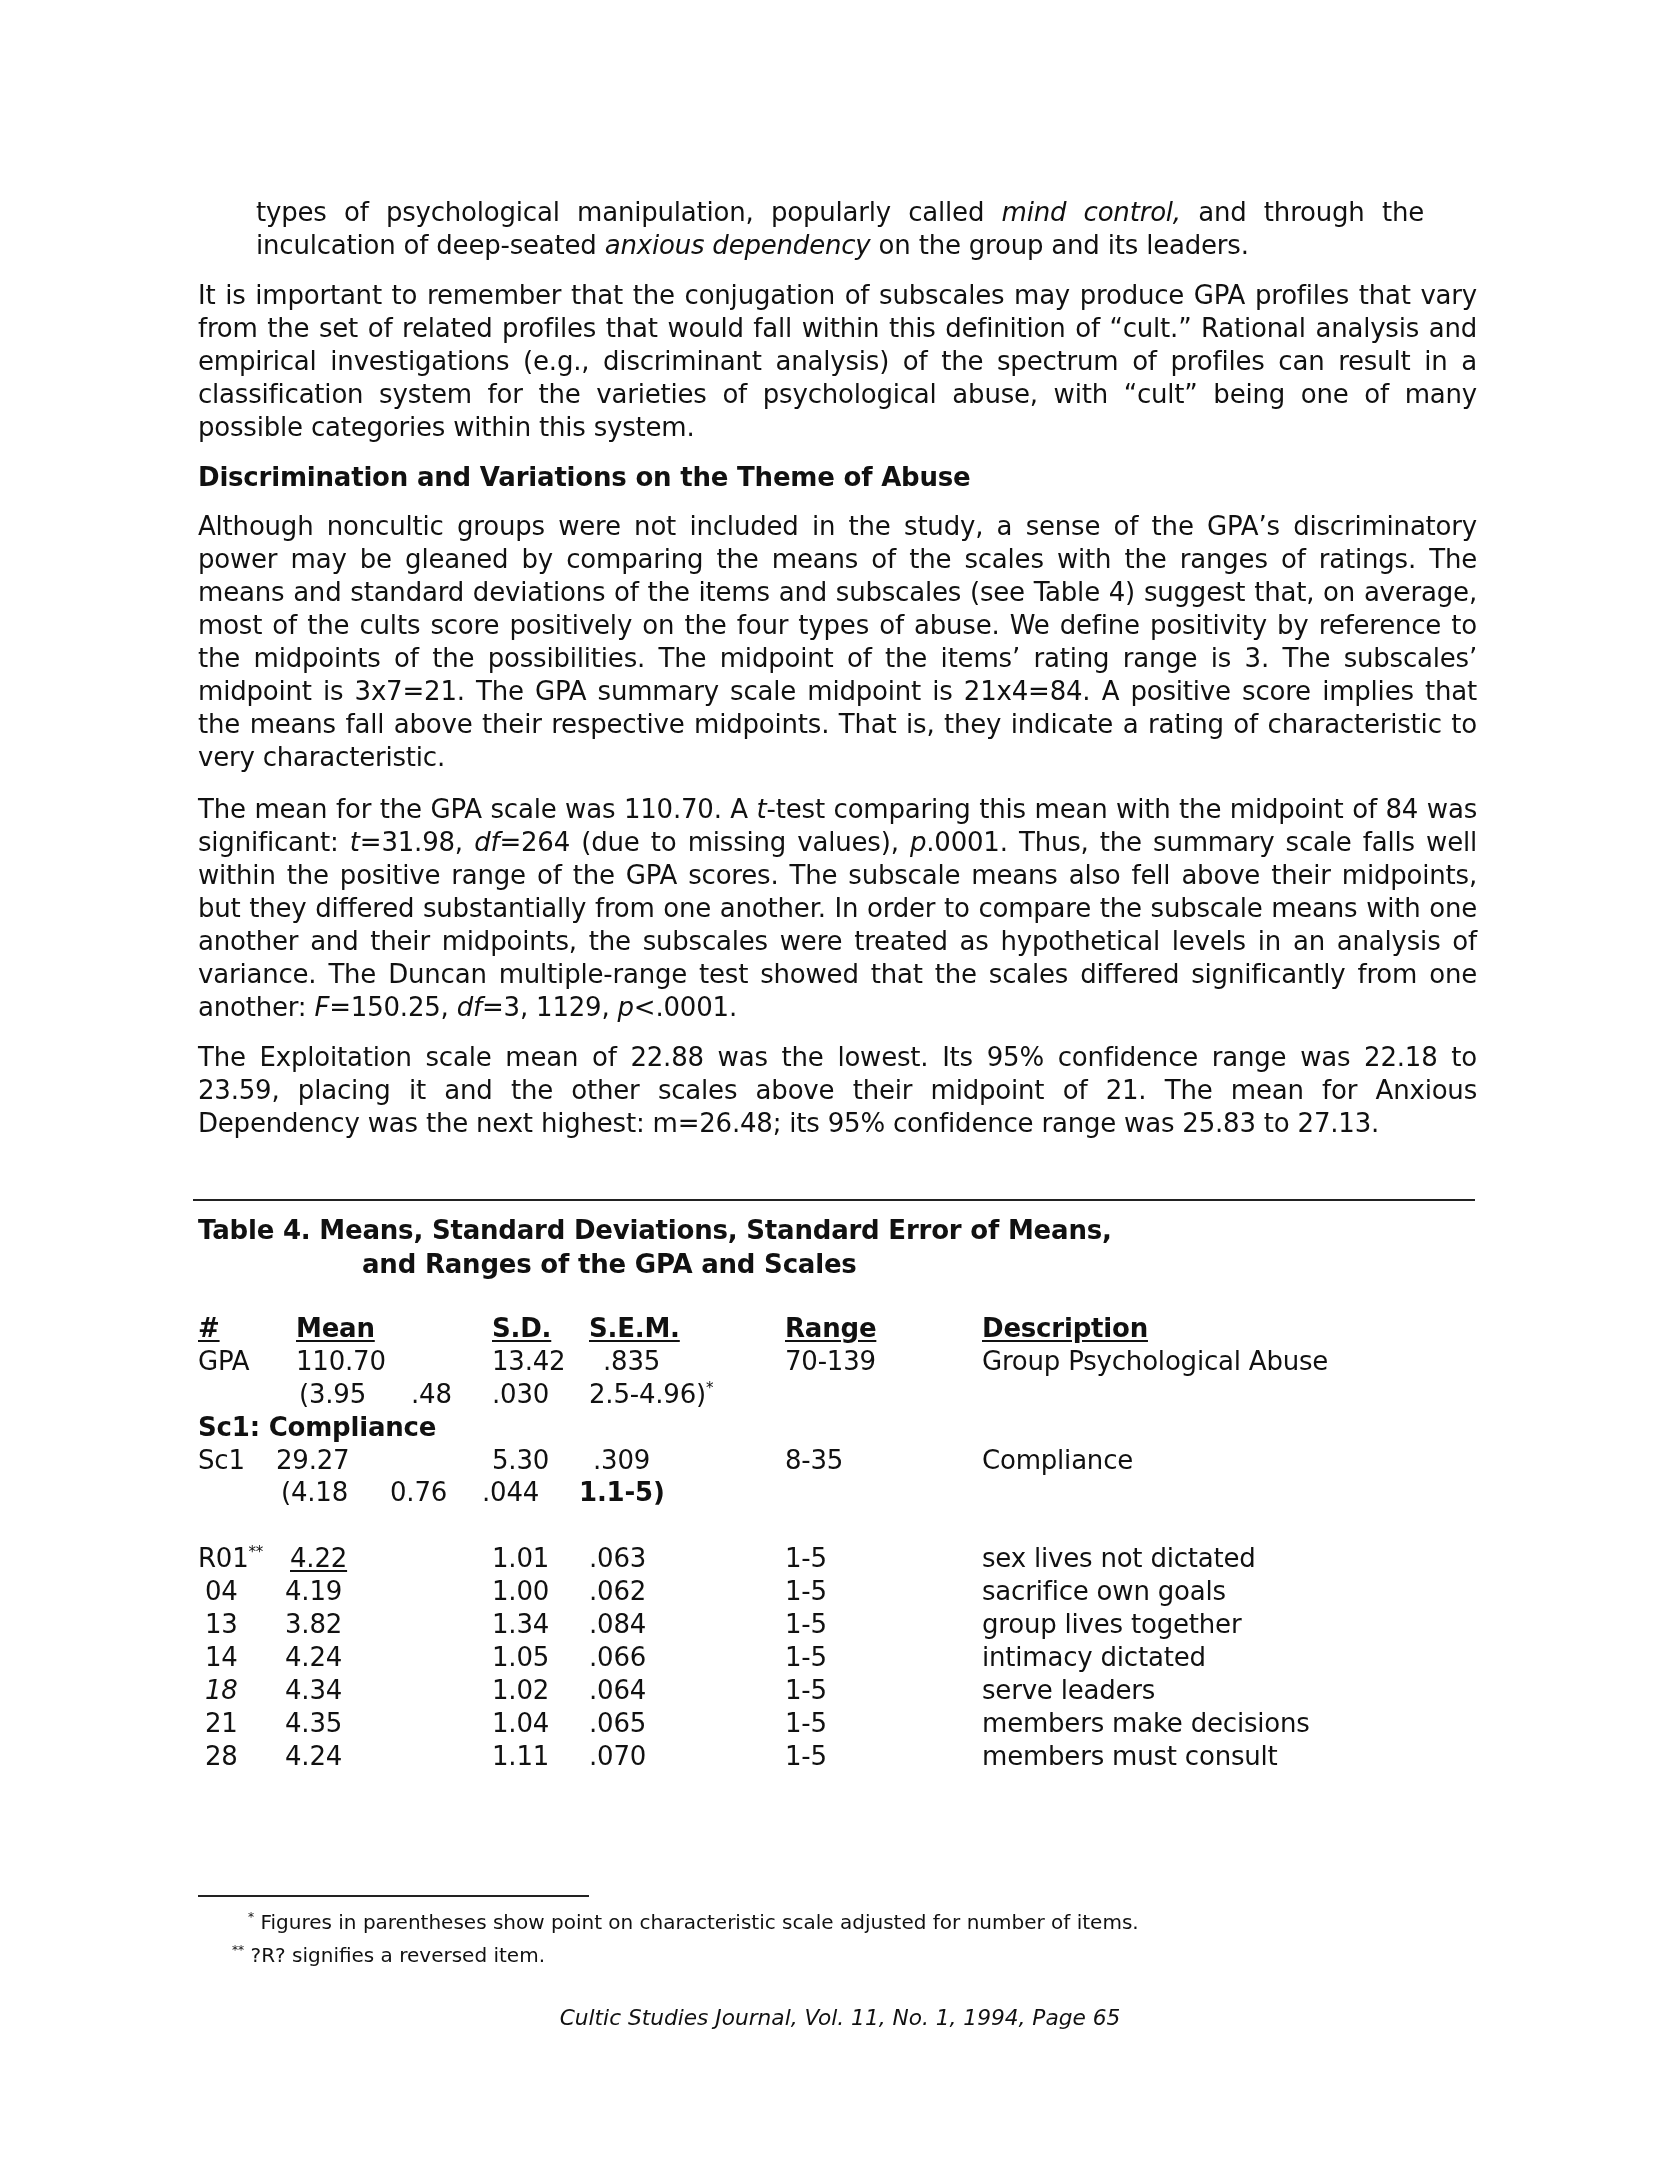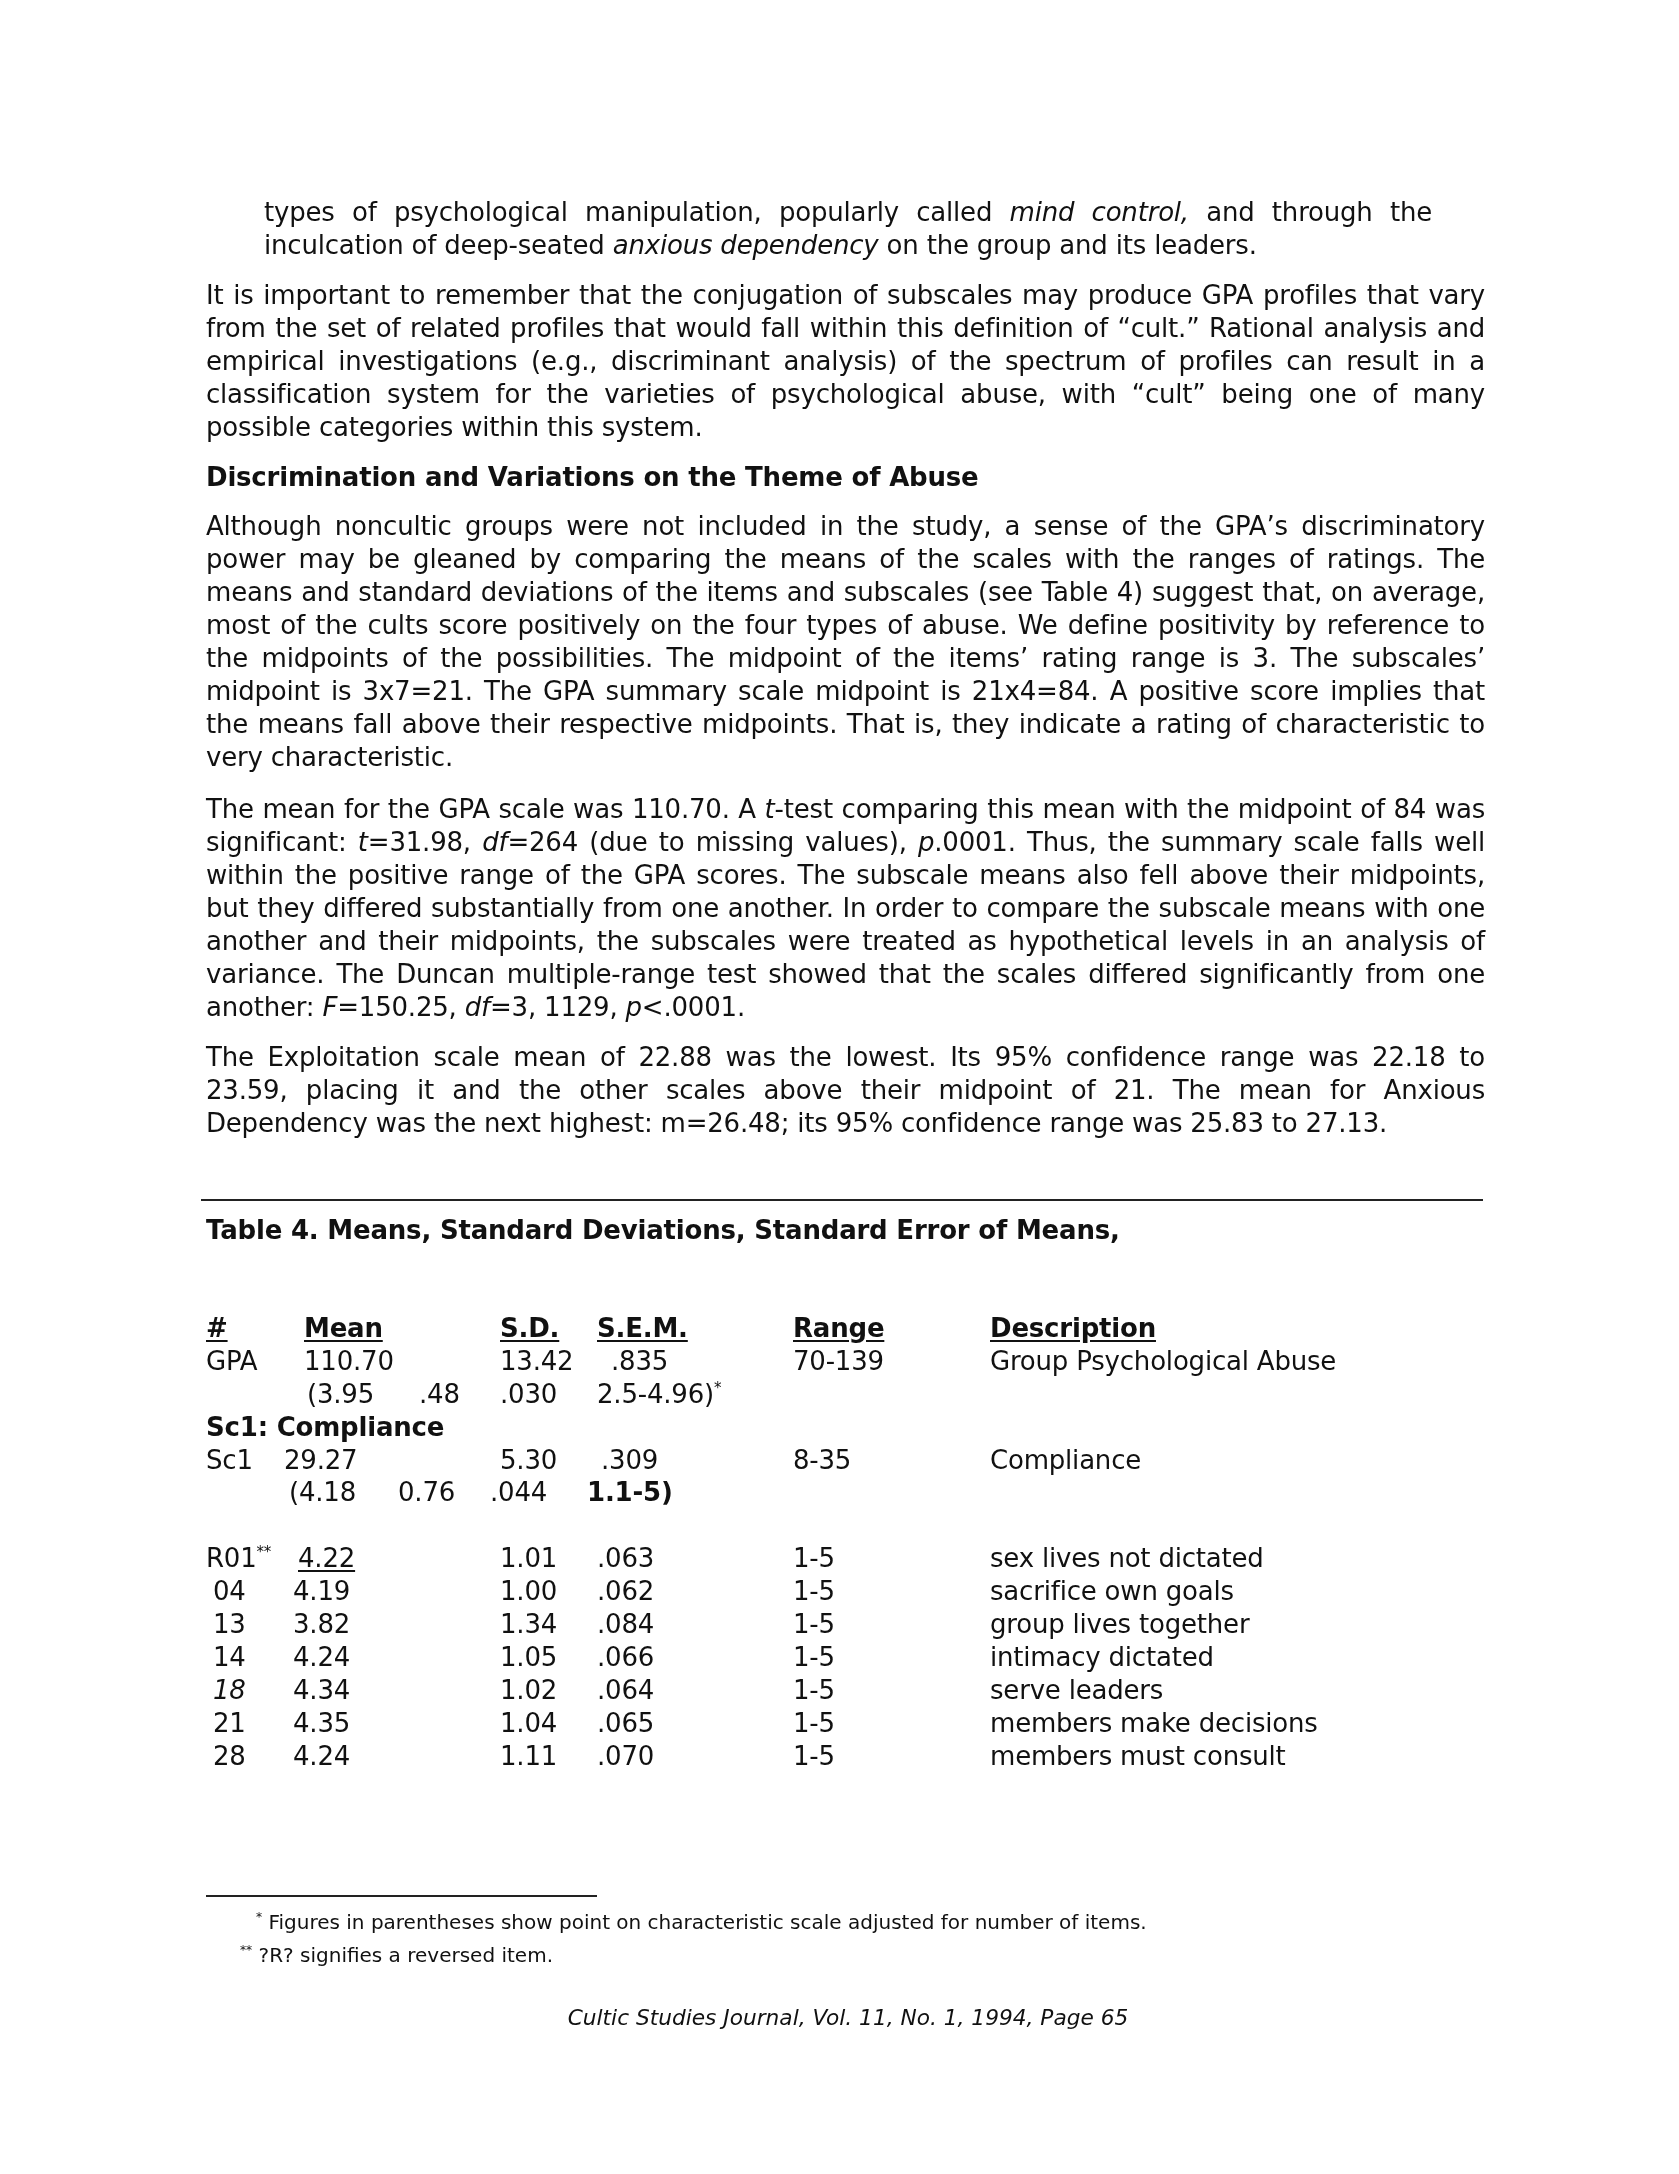--- a/index.html
+++ b/index.html
@@ -1,20 +1,20 @@
 <!DOCTYPE html>
 <html style="font-size:15px"><head>
 <meta charset="utf-8">
 <style>
   html, body { margin: 0; padding: 0; background: #ffffff; }
   body {
     width: 1680px; height: 2174px; position: relative; overflow: hidden;
     font-family: "DejaVu Sans", sans-serif; color: #111111;
   }
-  .page { position: absolute; left: 8px; top: 0; width: 1519px; height: 2174px; padding-left: 7px; }
+  .page { position: absolute; left: 0; top: 0; width: 1519px; height: 2174px; padding-left: 7px; }
   .para {
     position: absolute; left: 198px; width: 1279px;
     font-size: 26px; line-height: 33px; text-align: justify;
     letter-spacing: -0.2px;
   }
   .para.indent { left: 256px; width: 1168px; }
   .heading {
     position: absolute; left: 198px; font-size: 26px; font-weight: bold;
     line-height: 33px; letter-spacing: -0.2px;
   }
@@ -57,20 +57,21 @@
 
   <div class="para" style="top:793px;">
     <span>The mean for the GPA scale was 110.70. A </span><em>t</em><span>-test comparing this mean with the midpoint of 84 was significant: </span><em>t</em><span>=31.98, </span><em>df</em><span>=264 (due to missing values), </span><em>p</em><span>.0001. Thus, the summary scale falls well within the positive range of the GPA scores. The subscale means also fell above their midpoints, but they differed substantially from one another. In order to compare the subscale means with one another and their midpoints, the subscales were treated as hypothetical levels in an analysis of variance. The Duncan multiple-range test showed that the scales differed significantly from one another: </span><em>F</em><span>=150.25, </span><em>df</em><span>=3, 1129, </span><em>p</em><span>&lt;.0001.</span>
   </div>
 
   <div class="para" style="top:1041px;">The Exploitation scale mean of 22.88 was the lowest. Its 95% confidence range was 22.18 to 23.59, placing it and the other scales above their midpoint of 21. The mean for Anxious Dependency was the next highest: m=26.48; its 95% confidence range was 25.83 to 27.13.</div>
 
   <div class="rule" style="left:193px; top:1199px; width:1282px; height:1.9px;"></div>
 
   <div class="tbl-title" style="top:1213px;">Table 4. Means, Standard Deviations, Standard Error of Means,</div>
+  <div class="tbl-title" style="top:1247px; left:362px;">and Ranges of the GPA and Scales</div>
 
   <div>
 
     <div>
       <span class="cell hdr" style="left:198px; top:1312px;">#</span>
       <span class="cell hdr" style="left:296px; top:1312px;">Mean</span>
       <span class="cell hdr" style="left:492px; top:1312px;">S.D.</span>
       <span class="cell hdr" style="left:589px; top:1312px;">S.E.M.</span>
       <span class="cell hdr" style="left:785px; top:1312px;">Range</span>
       <span class="cell hdr" style="left:982px; top:1312px;">Description</span>

